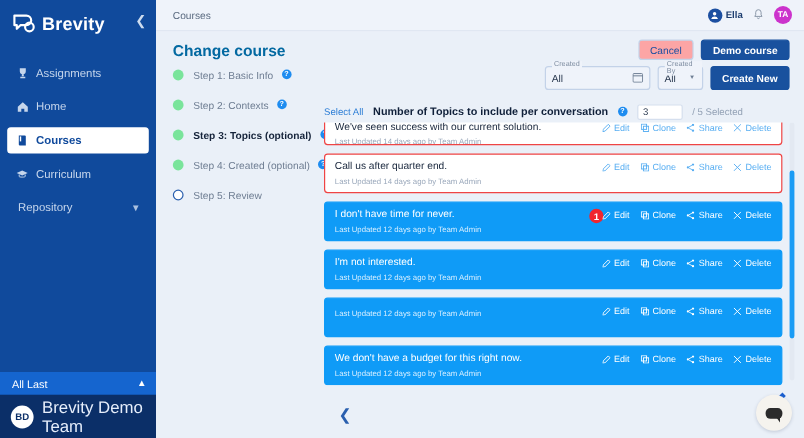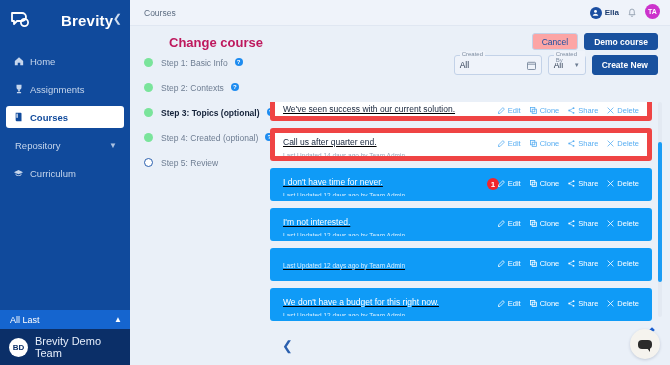--- a/index.html
+++ b/index.html
@@ -16,21 +16,20 @@
     width: 130px; height: 365px;
     background: #104a9c;
     position: relative;
     flex: 0 0 130px;
     color: #fff;
   }
   .brand {
     display: flex; align-items: center;
     height: 40px; padding: 0 8px 0 10px;
     position: relative;
-    gap: 26px;
   }
   .brand-logo { width: 20px; height: 18px; position: relative; flex: 0 0 20px; }
   .brand-name {
     font-size: 15px; font-weight: bold; letter-spacing: .2px;
     margin-left: 5px; color: #fff;
   }
   .brand-collapse {
     position: absolute; right: 8px; top: 13px;
     font-size: 11px; color: #cddcef; line-height: 1;
   }
@@ -62,48 +61,48 @@
     position: absolute; left: 0; bottom: 0; width: 130px; height: 36px;
     background: #0b2f68; display: flex; align-items: center; padding-left: 9px;
   }
   .team-avatar {
     width: 19px; height: 19px; border-radius: 50%;
     background: #ffffff; color: #0b2f68;
     font-size: 8px; font-weight: bold;
     display: flex; align-items: center; justify-content: center;
     flex: 0 0 19px;
   }
-  .team-name { font-size: 11px; color: #e6eefb; margin-left: 7px; }
+  .team-name { font-size: 14px; color: #e6eefb; margin-left: 7px; }
 
   
   .main { flex: 1; position: relative; background: #eaf0f8; height: 365px; }
 
   .topbar {
     height: 26px; background: #eff3fa;
     display: flex; align-items: center; padding: 0 10px 0 14px;
     border-bottom: 1px solid #e0e7f2;
   }
   .crumb { font-size: 8.5px; color: #5b6b80; }
-  .topbar-right { margin-left: auto; display: flex; gap: 8px; }
+  .topbar-right { margin-left: auto; display: flex; align-items: center; gap: 8px; }
   .user-chip { display: flex; align-items: center; gap: 3px; }
   .user-globe {
     width: 12px; height: 12px; border-radius: 50%;
     background: #1c4fa1; display:flex; align-items:center; justify-content:center;
   }
   .user-name { font-size: 8px; font-weight: bold; color: #1c3c6e; }
   .bell { color: #8a97a8; }
   .avatar-top {
     width: 15px; height: 15px; border-radius: 50%;
     background: #cc33cc; color: #fff; font-size: 7px; font-weight: bold;
     display: flex; align-items: center; justify-content: center;
   }
 
   
   .page-head { padding: 9px 14px 0 14px; position: relative; }
-  .page-title { font-size: 13px; font-weight: bold; color: #be185d; margin-left: 25px; }
+  .page-title { font-size: 13px; font-weight: bold; color: #0369a1; }
 
   .head-actions {
     position: absolute; right: 12px; top: 7px;
     display: flex; align-items: center; gap: 6px;
   }
   .btn {
     font-size: 8.5px; border-radius: 3px; height: 17px;
     display: flex; align-items: center; justify-content: center;
     padding: 0 9px; white-space: nowrap;
   }
@@ -164,22 +163,22 @@
   }
   .selected-txt { font-size: 8px; color: #93a1b5; }
 
   .list-wrap {
     position: absolute; left: 0; right: 0; top: 16px; bottom: 44px;
     overflow: hidden;
   }
   .row {
     position: relative; margin: 0 18px 7px 2px;
     height: 33px; border-radius: 3px;
-    background: #ffffff; border: 5px solid #ef4444;
-    padding: 4px 8px 0 8px; overflow: hidden; text-decoration: underline;
+    background: #ffffff; border: 1px solid #ef4444;
+    padding: 4px 8px 0 8px; overflow: hidden;
   }
   .row.sel { background: #0f9bf7; border-color: #0f9bf7; }
   .row-text { font-size: 8.5px; color: #16243a; line-height: 1.2; }
   .row.sel .row-text { color: #ffffff; }
   .row-sub { font-size: 6.5px; color: #9aa8bb; margin-top: 5px; }
   .row.sel .row-sub { color: #d6eeff; }
   .row-actions {
     position: absolute; right: 8px; top: 6px;
     display: flex; align-items: center; gap: 9px;
   }
@@ -245,54 +244,54 @@
         </svg>
       </span>
       <span class="brand-name">Brevity</span>
       <span class="brand-collapse">❮</span>
     </div>
 
     <nav class="nav">
       <div class="nav-item">
         <span class="nav-ico">
           <svg width="10" height="10" viewBox="0 0 12 12">
+              <path d="M3 1h6v3a3 3 0 0 1-6 0zM5 7h2v2H5zM3.5 9.5h5V11h-5z" fill="#c6d6ec"></path>
+            </svg>
+        </span>
+        <span class="nav-label">Assignments</span>
+      </div>
+      <div class="nav-item">
+        <span class="nav-ico">
+          <svg width="10" height="10" viewBox="0 0 12 12">
               <path d="M1 6l5-4.5L11 6v5H7.5V8h-3v3H1z" fill="#c6d6ec"></path>
             </svg>
         </span>
         <span class="nav-label">Home</span>
-      </div>
-      <div class="nav-item">
-        <span class="nav-ico">
-          <svg width="10" height="10" viewBox="0 0 12 12">
-              <path d="M3 1h6v3a3 3 0 0 1-6 0zM5 7h2v2H5zM3.5 9.5h5V11h-5z" fill="#c6d6ec"></path>
-            </svg>
-        </span>
-        <span class="nav-label">Assignments</span>
       </div>
       <div class="nav-item active">
         <span class="nav-ico">
           <svg width="10" height="10" viewBox="0 0 12 12">
               <path d="M2 1h6a1 1 0 0 1 1 1v9H3a1 1 0 0 1-1-1z" fill="#104a9c"></path>
               <rect x="3" y="2" width="1.4" height="5" fill="#fff"></rect>
             </svg>
         </span>
         <span class="nav-label">Courses</span>
       </div>
       <div class="nav-item">
-        <span class="nav-label" style="margin-left:3px">Repository</span>
-        <span class="nav-chev">▼</span>
-      </div>
-      <div class="nav-item">
         <span class="nav-ico">
           <svg width="11" height="10" viewBox="0 0 13 12">
               <path d="M1 5l5.5-2.5L12 5 6.5 7.5z" fill="#c6d6ec"></path>
               <path d="M3.5 6.5v2c0 .8 6 .8 6 0v-2" fill="none" stroke="#c6d6ec" stroke-width="1"></path>
             </svg>
         </span>
         <span class="nav-label">Curriculum</span>
+      </div>
+      <div class="nav-item">
+        <span class="nav-label" style="margin-left:3px">Repository</span>
+        <span class="nav-chev">▼</span>
       </div>
     </nav>
 
     <div class="team-bar">
       <span>All Last</span>
       <span class="chev">▲</span>
     </div>
 
     <div class="team-foot">
       <span class="team-avatar">BD</span>
@@ -374,20 +373,27 @@
         <span class="step-label">Step 4: Created (optional)</span>
         <span class="help-ico">?</span>
       </div>
       <div class="step">
         <span class="dot hollow"></span>
         <span class="step-label">Step 5: Review</span>
       </div>
     </div>
 
     <div class="content">
+      <div class="content-head">
+        <span class="select-all">Select All</span>
+        <span class="topics-title">Number of Topics to include per conversation</span>
+        <span class="help-ico" style="margin-left:0">?</span>
+        <span class="count-box">3</span>
+        <span class="selected-txt">/ 5 Selected</span>
+      </div>
 
       <div class="list-wrap">
 
         <div class="row" style="height:26px;margin-top:-7px">
           <div class="row-text">We've seen success with our current solution.</div>
           <div class="row-sub">Last Updated 14 days ago by Team Admin</div>
           <div class="row-actions">
             <span class="act">
                 <svg width="7" height="7" viewBox="0 0 8 8">
                   <path d="M5.6.7 7.3 2.4 2.6 7.1.3 7.7.9 5.4z" fill="none" stroke="currentColor" stroke-width=".9"></path>

